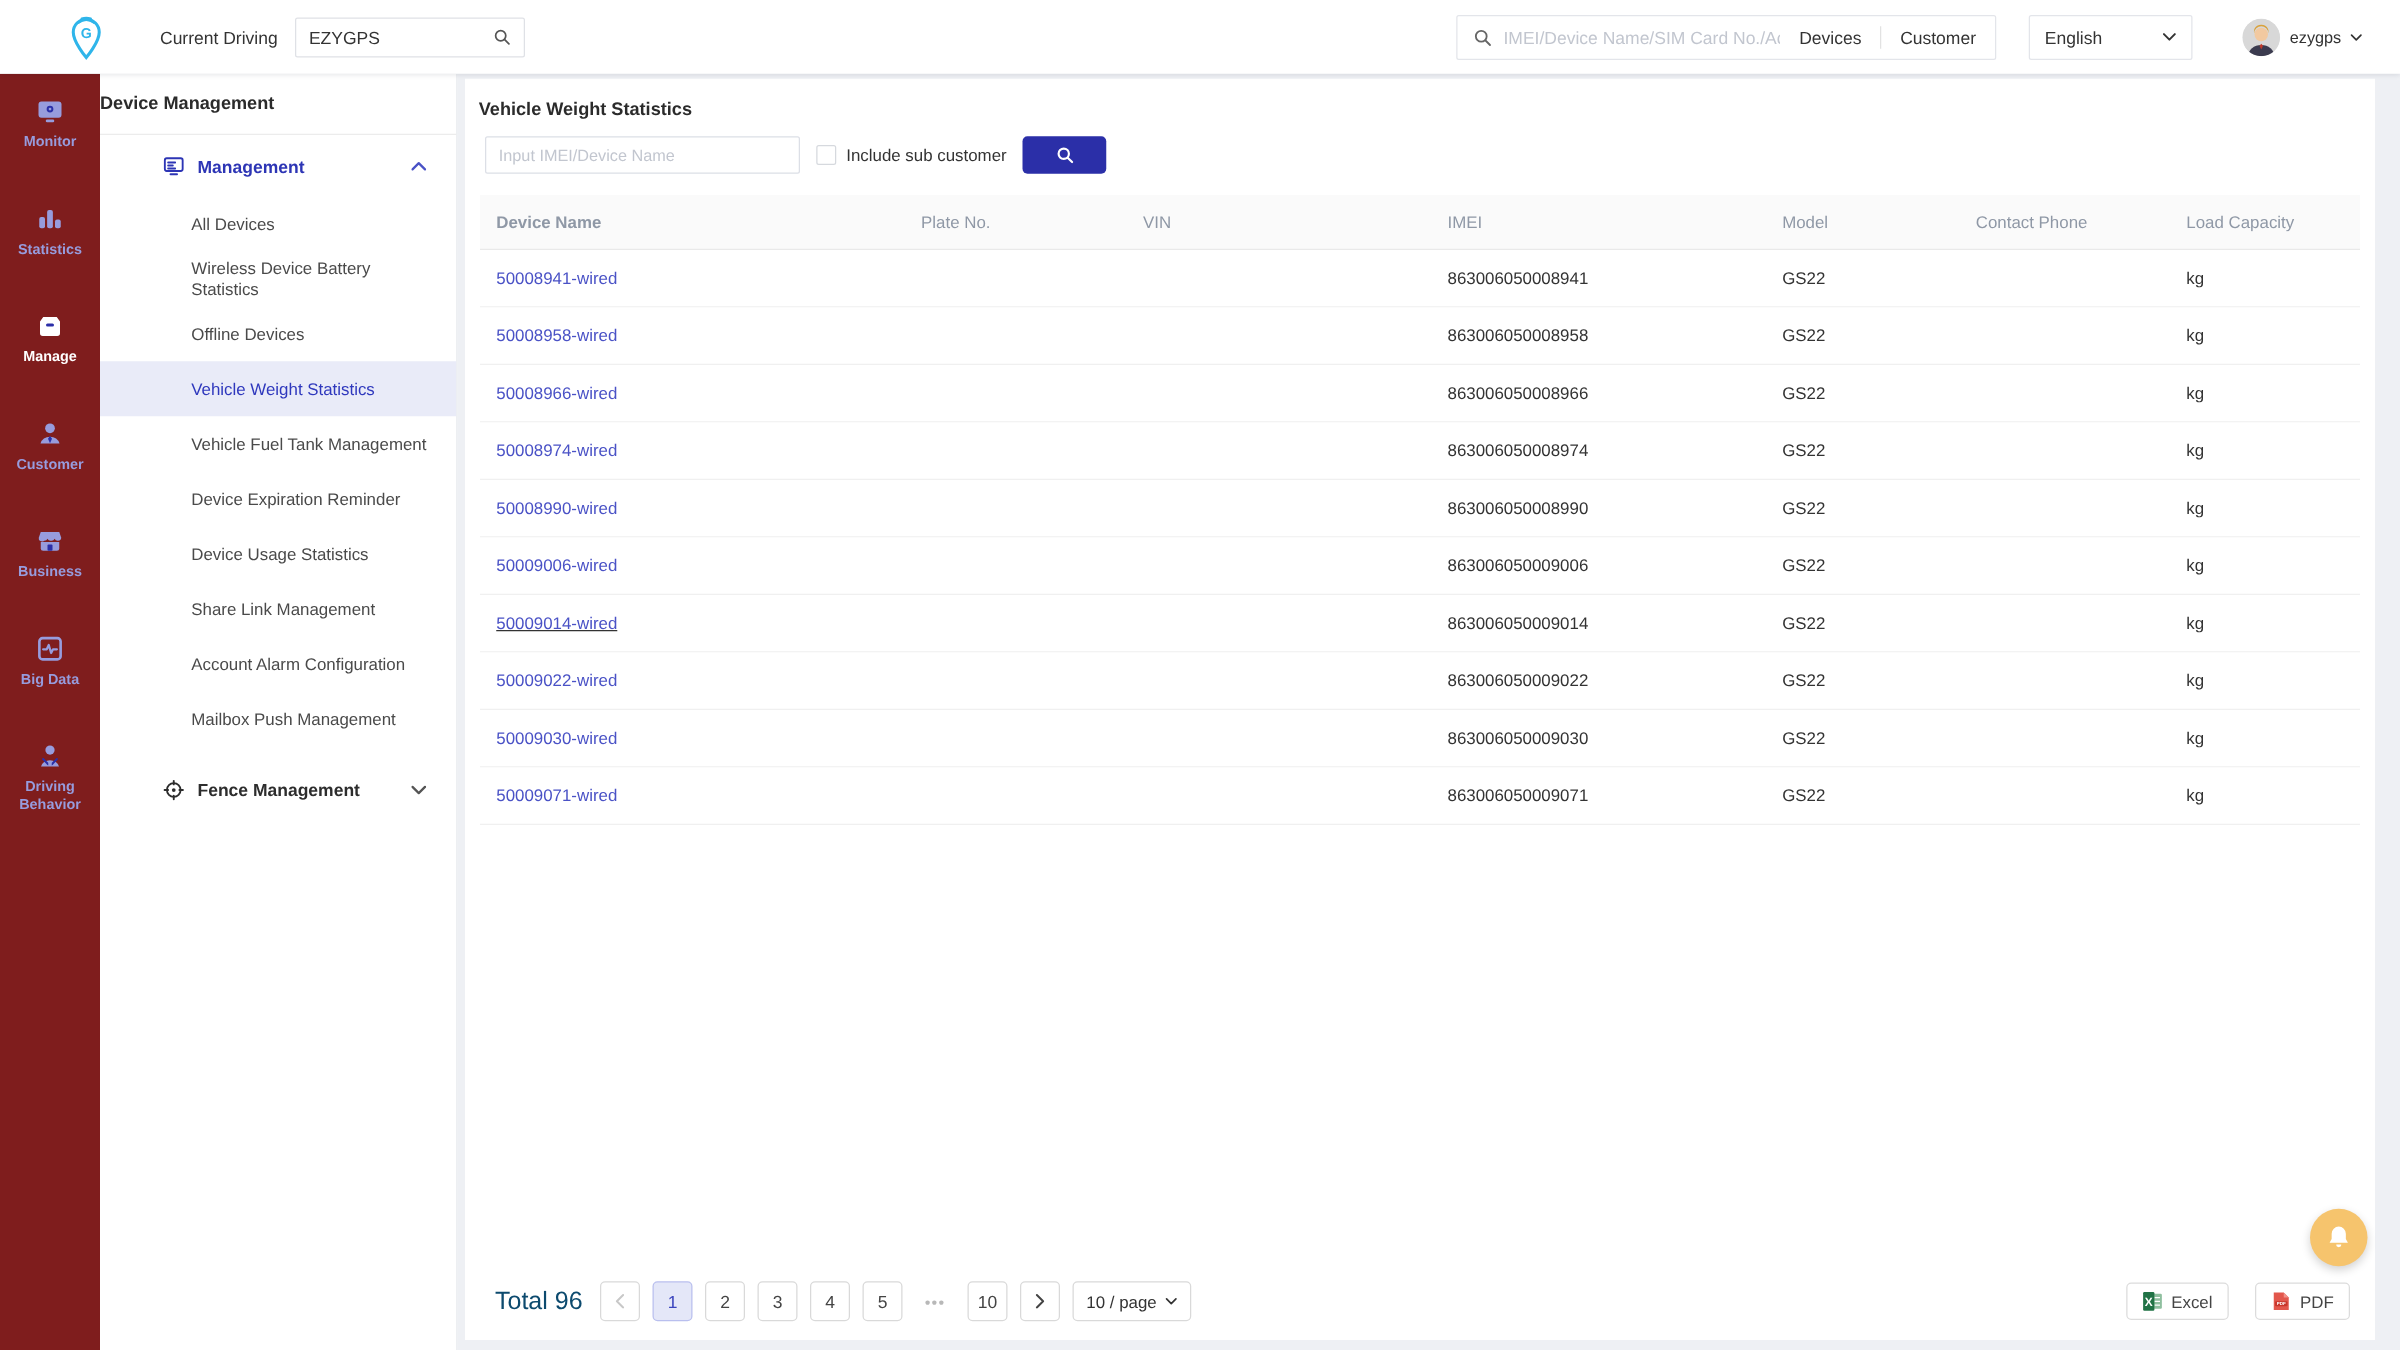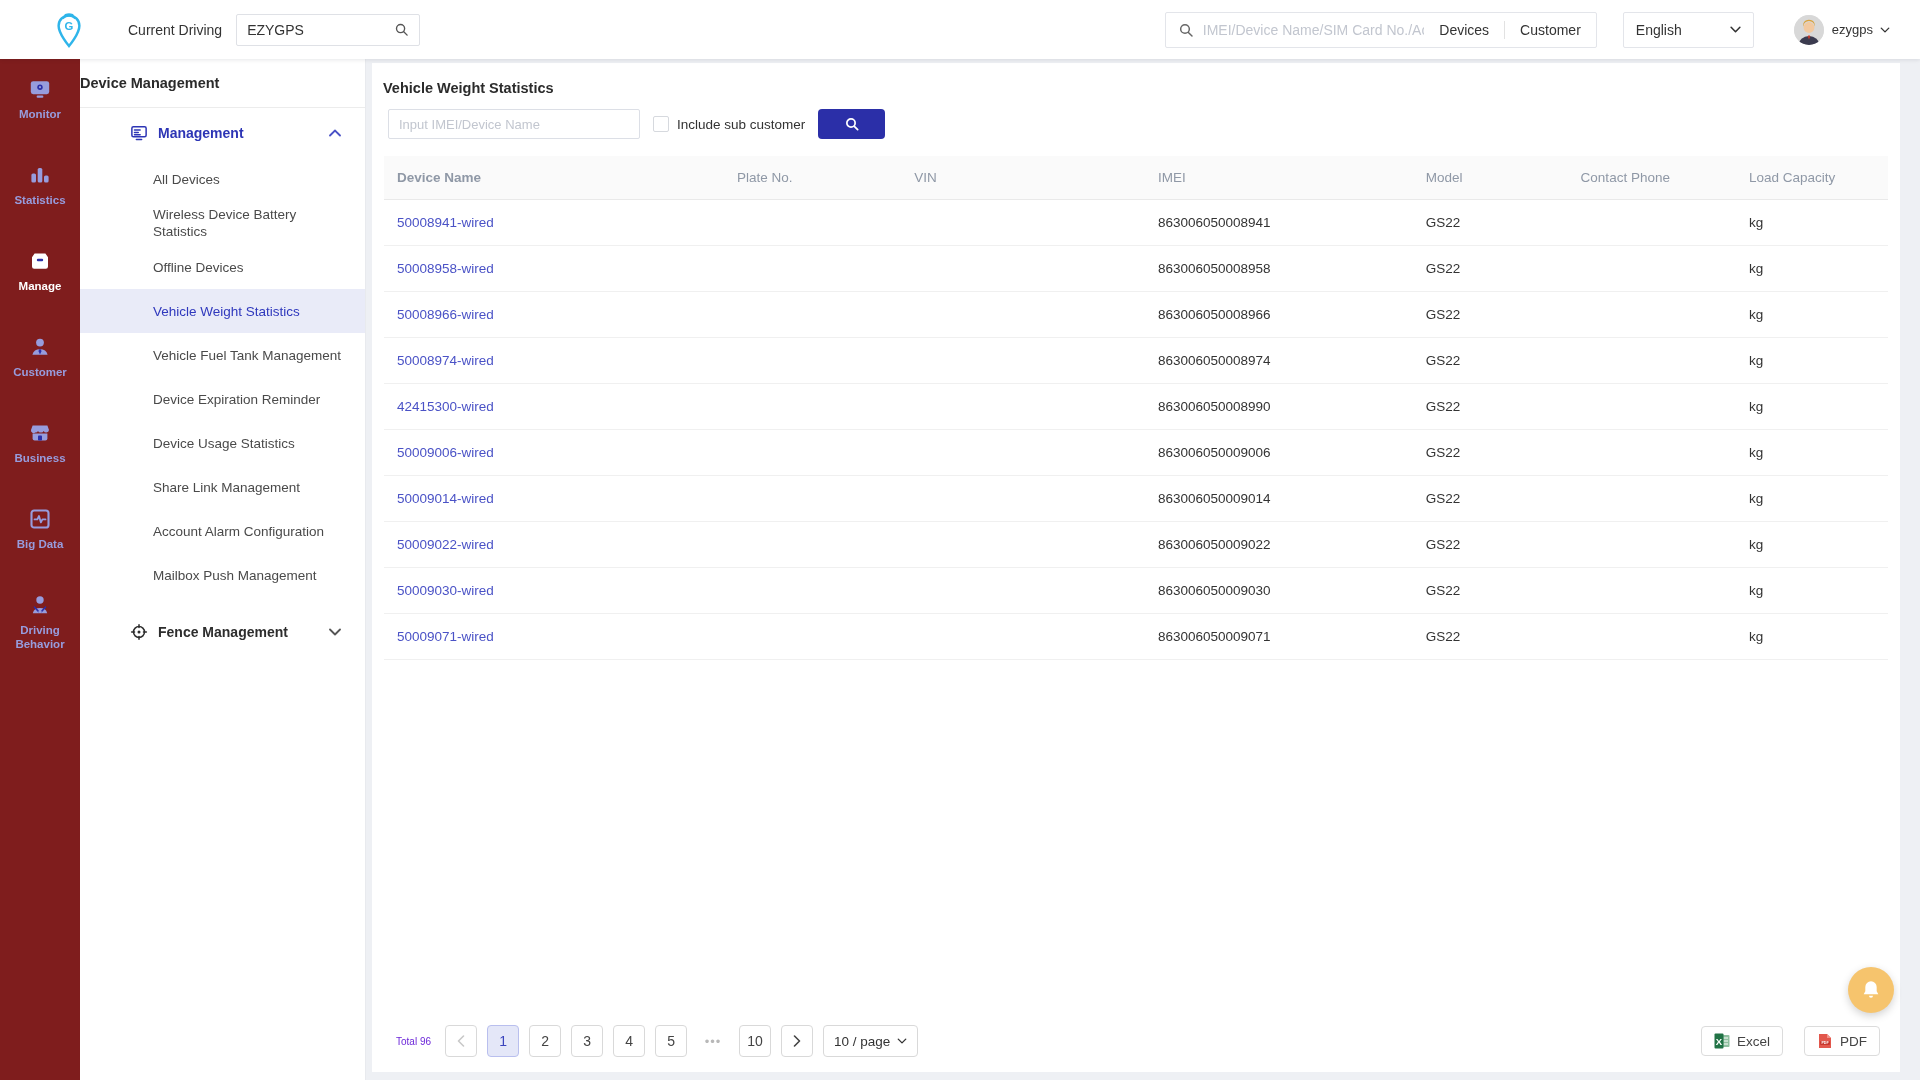--- a/index.html
+++ b/index.html
@@ -112,21 +112,21 @@
   
   .table { margin:17px 12px 0 12px; }
   .t-header { display:flex; align-items:center; height:44px; background:#fafafa; border-bottom:1px solid #e9e9e9; }
   .t-row { display:flex; align-items:center; height:46px; border-bottom:1px solid #f0f0f0; background:#fff; }
   .t-cell { padding-left:13px; font-size:13.5px; color:#333; white-space:nowrap; overflow:hidden; }
   .t-header .t-cell { color:#8f98a6; }
   .device-link { color:#4a52c6; cursor:pointer; }
 
   
   .pagination { position:absolute; left:24px; bottom:15px; display:flex; align-items:center; }
-  .total { font-size:10px; color:#6d28d9; margin-right:14px; }
+  .total { font-size:20px; color:#0c4a6e; margin-right:14px; }
   .pg-btn {
     min-width:32px; height:32px; border:1px solid #d9d9d9; border-radius:4px; background:#fff;
     display:flex; align-items:center; justify-content:center;
     font-size:14px; color:#444; margin-right:10px; cursor:pointer;
   }
   .pg-btn.disabled { color:#c8c8c8; cursor:default; }
   .pg-btn.current { background:#e4e7f8; border-color:#b9bfee; color:#3b44bd; }
   .pg-dots { border:none; background:none; color:#b8b8b8; font-size:13px; letter-spacing:1px; }
   .page-size { padding:0 10px; }
   .page-size span { margin-right:7px; font-size:13.5px; color:#333; }
@@ -385,39 +385,39 @@
           <div class="t-row">
             <div class="t-cell" style="width: 22.6%;"><span class="device-link">50008974-wired</span></div>
             <div class="t-cell" style="width: 11.8%;"></div>
             <div class="t-cell" style="width: 16.2%;"></div>
             <div class="t-cell" style="width: 17.8%;">863006050008974</div>
             <div class="t-cell" style="width: 10.3%;">GS22</div>
             <div class="t-cell" style="width: 11.2%;"></div>
             <div class="t-cell" style="width: 10.1%;">kg</div>
           </div>
           <div class="t-row">
-            <div class="t-cell" style="width: 22.6%;"><span class="device-link">42415300-wired</span></div>
+            <div class="t-cell" style="width: 22.6%;"><span class="device-link">50008990-wired</span></div>
             <div class="t-cell" style="width: 11.8%;"></div>
             <div class="t-cell" style="width: 16.2%;"></div>
             <div class="t-cell" style="width: 17.8%;">863006050008990</div>
             <div class="t-cell" style="width: 10.3%;">GS22</div>
             <div class="t-cell" style="width: 11.2%;"></div>
             <div class="t-cell" style="width: 10.1%;">kg</div>
           </div>
           <div class="t-row">
             <div class="t-cell" style="width: 22.6%;"><span class="device-link">50009006-wired</span></div>
             <div class="t-cell" style="width: 11.8%;"></div>
             <div class="t-cell" style="width: 16.2%;"></div>
             <div class="t-cell" style="width: 17.8%;">863006050009006</div>
             <div class="t-cell" style="width: 10.3%;">GS22</div>
             <div class="t-cell" style="width: 11.2%;"></div>
             <div class="t-cell" style="width: 10.1%;">kg</div>
           </div>
           <div class="t-row">
-            <div class="t-cell" style="width: 22.6%;"><span class="device-link">50009014-wired</span></div>
+            <div class="t-cell" style="width: 22.6%; text-decoration: underline;"><span class="device-link">50009014-wired</span></div>
             <div class="t-cell" style="width: 11.8%;"></div>
             <div class="t-cell" style="width: 16.2%;"></div>
             <div class="t-cell" style="width: 17.8%;">863006050009014</div>
             <div class="t-cell" style="width: 10.3%;">GS22</div>
             <div class="t-cell" style="width: 11.2%;"></div>
             <div class="t-cell" style="width: 10.1%;">kg</div>
           </div>
           <div class="t-row">
             <div class="t-cell" style="width: 22.6%;"><span class="device-link">50009022-wired</span></div>
             <div class="t-cell" style="width: 11.8%;"></div>

